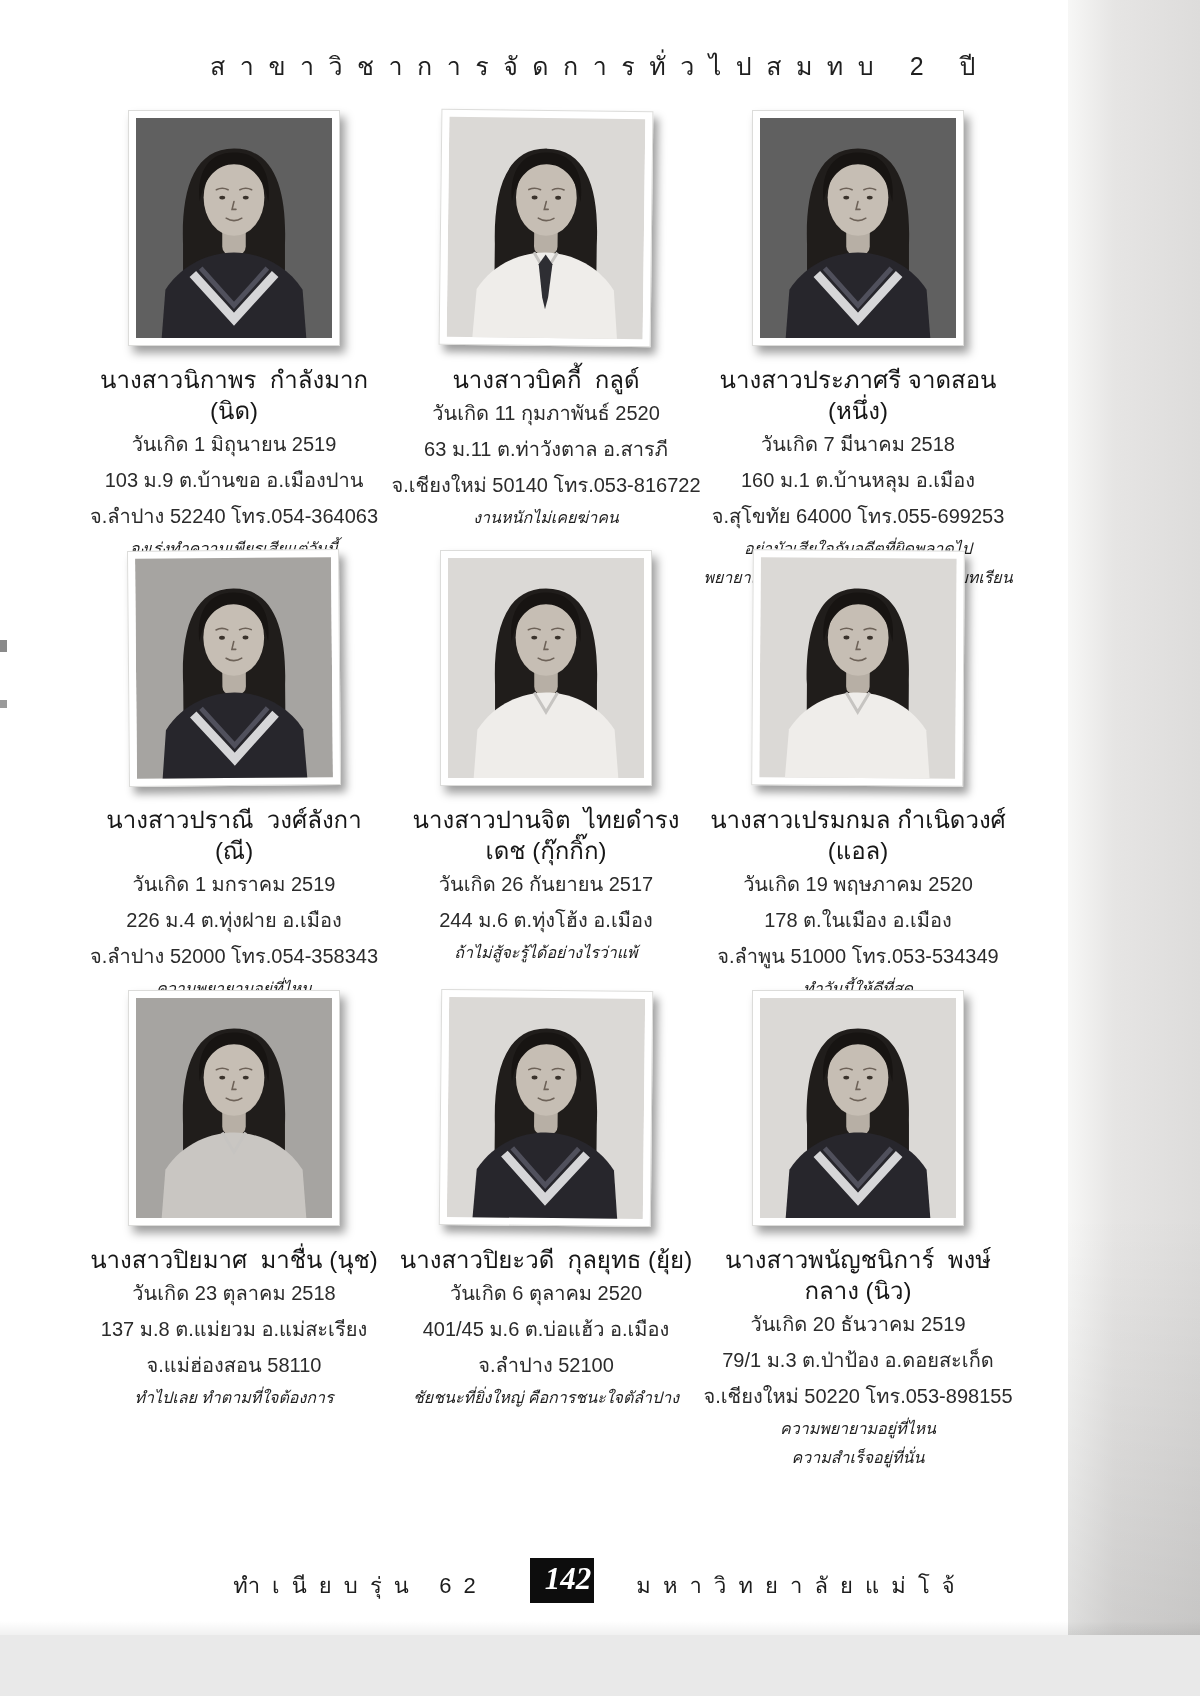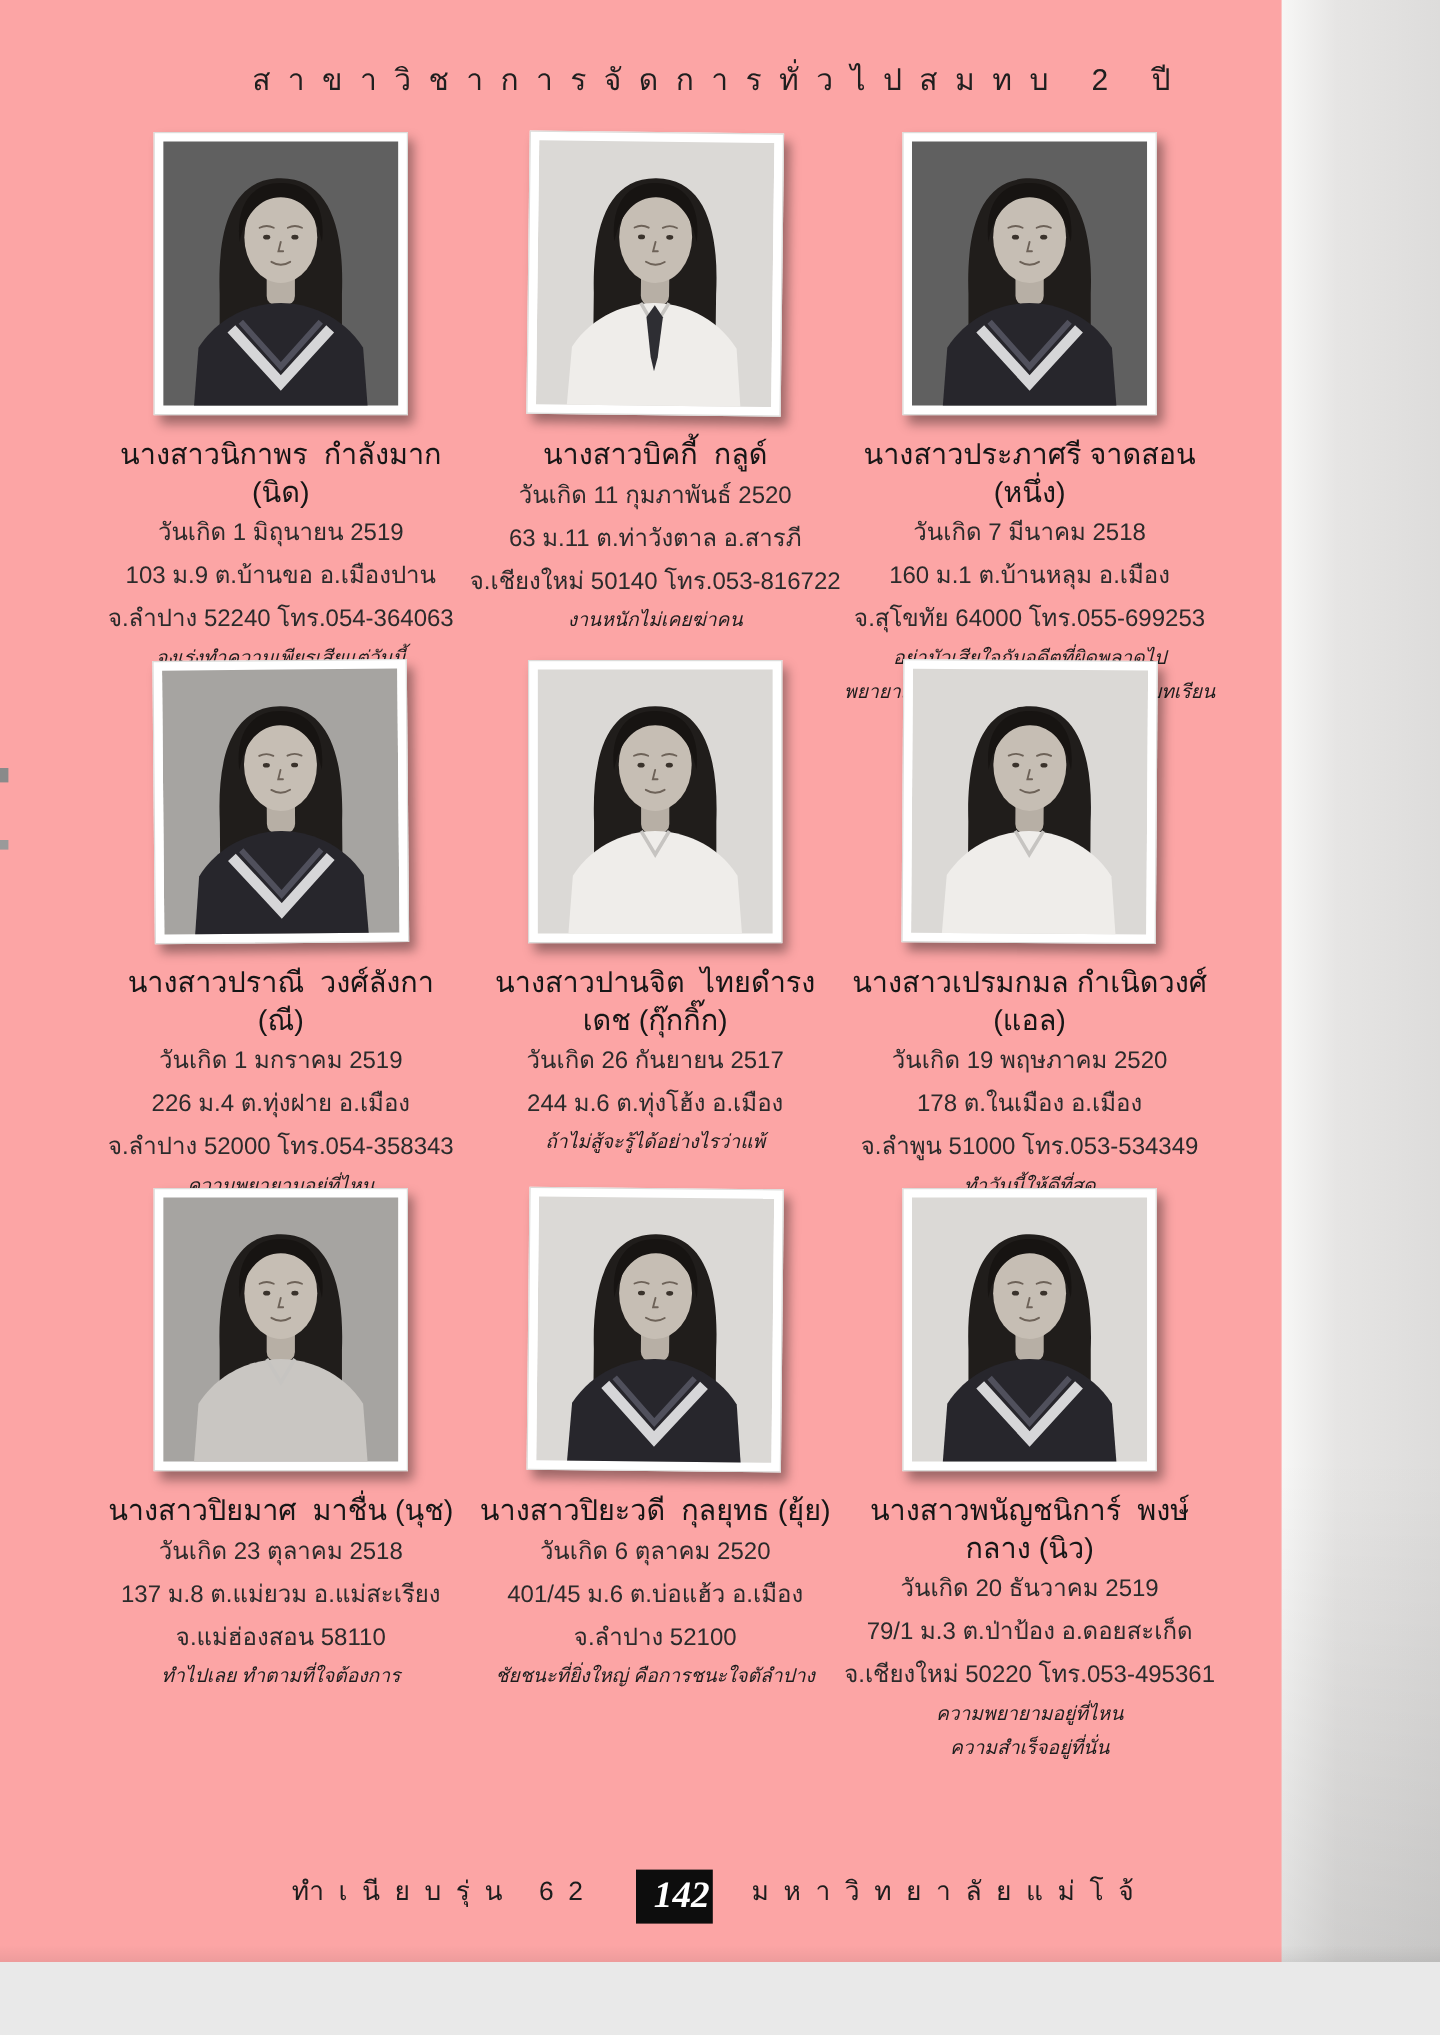--- a/index.html
+++ b/index.html
@@ -4,21 +4,21 @@
 <style>
   html,body{margin:0;padding:0;}
   body{
     width:1200px;height:1696px;
     background:#e9e9e9;
     font-family:"Liberation Sans","DejaVu Sans",sans-serif;
     -webkit-font-smoothing:antialiased;
   }
   .page{
     position:relative;width:1200px;height:1635px;
-    background:#fca5a5;overflow:hidden;
+    background:#ffffff;overflow:hidden;
   }
   
   .scan-band{
     position:absolute;top:0;right:0;width:132px;height:100%;
     background:linear-gradient(to right,#f7f7f6 0%,#e6e5e4 35%,#dddcdb 100%);
   }
   .scan-corner{
     position:absolute;right:0;bottom:0;width:132px;height:420px;
     background:linear-gradient(to bottom,rgba(0,0,0,0),rgba(0,0,0,0.10));
   }
@@ -95,21 +95,21 @@
     white-space:nowrap;
   }
   .motto{
     font-size:16px;color:#1d1d1d;font-style:italic;
     line-height:1.65;margin-top:2px;white-space:nowrap;text-align:center;
   }
   .motto:empty,.info:empty{display:none;}
 
   .footer{
     width:1060px;margin:128px auto 0;
-    display:flex;justify-content:center;align-items:flex-start;gap:32px;
+    display:flex;justify-content:center;align-items:flex-end;gap:42px;
   }
   .footer-text{
     font-size:22px;color:#1d1d1d;letter-spacing:0.55em;white-space:nowrap;
   }
   .page-box{
     background:#0d0d0d;color:#ffffff;
     font-family:"Liberation Serif","DejaVu Serif",serif;
     font-style:italic;font-weight:bold;font-size:31px;
     padding:5px 3px 9px 15px;line-height:1;
   }
@@ -395,21 +395,21 @@
           <path class="ph-hood1" d="M58,162 L100,208 L142,162"></path>
           <path class="ph-hood2" d="M66,156 L100,194 L134,156"></path>
           <path class="ph-collar" d="M88,140 L100,160 L112,140"></path>
           <path class="ph-tie" d="M100,142 L93,152 L97,186 L100,198 L103,186 L107,152 Z"></path>
         </svg>
       </div>
     </div>
     <div class="name">นางสาวพนัญชนิการ์  พงษ์กลาง (นิว)</div>
     <div class="info">วันเกิด 20 ธันวาคม 2519</div>
     <div class="info">79/1 ม.3 ต.ป่าป้อง อ.ดอยสะเก็ด</div>
-    <div class="info">จ.เชียงใหม่ 50220 โทร.053-495361</div>
+    <div class="info">จ.เชียงใหม่ 50220 โทร.053-898155</div>
     <div class="motto">ความพยายามอยู่ที่ไหน</div>
     <div class="motto">ความสำเร็จอยู่ที่นั่น</div>
   </div>
 </div>
 
   <div class="footer">
     <span class="footer-text">ทำเนียบรุ่น 62</span>
     <span class="page-box">142</span>
     <span class="footer-text">มหาวิทยาลัยแม่โจ้</span>
   </div>

